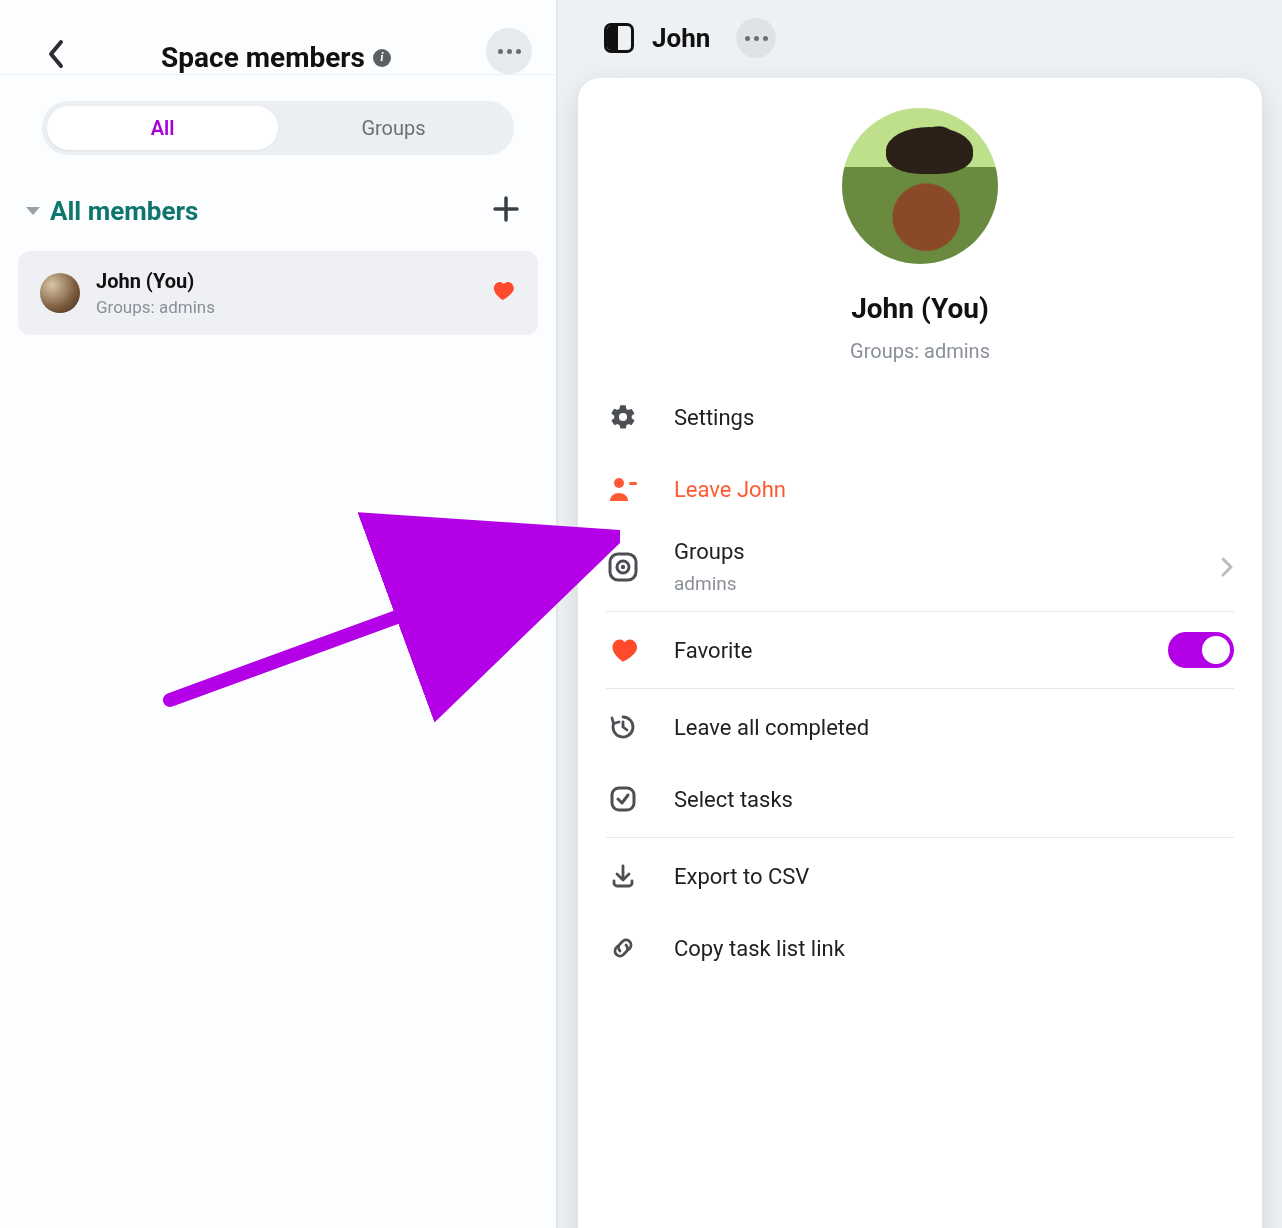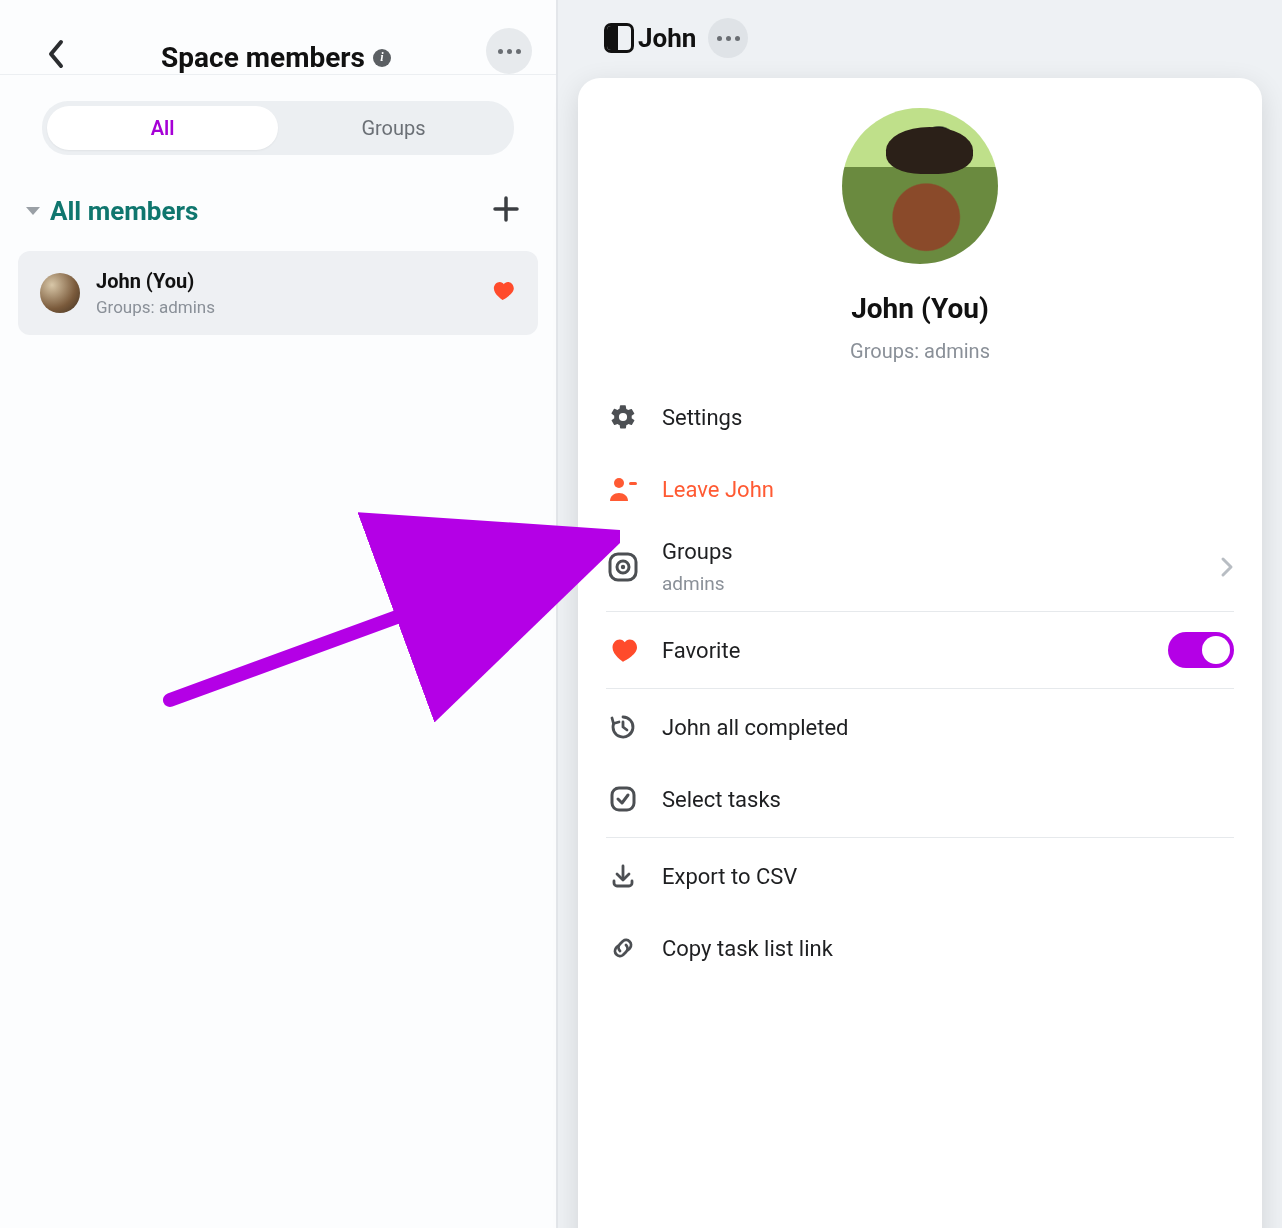--- a/index.html
+++ b/index.html
@@ -135,21 +135,21 @@
   
   .right {
     flex: 1;
     background: #eef1f4;
     position: relative;
   }
   .right-header {
     height: 76px;
     display: flex;
     align-items: center;
-    gap: 4px;
+    gap: 18px;
     padding-left: 46px;
   }
   .half-icon {
     width: 30px; height: 30px;
     border: 3px solid #111;
     border-radius: 7px;
     position: relative;
     overflow: hidden;
   }
   .half-icon::after {
@@ -204,21 +204,21 @@
     margin-top: 14px;
     margin-bottom: 18px;
   }
 
   .menu {
     padding: 0 28px;
   }
   .menu-item {
     display:flex; align-items:center;
     min-height: 72px;
-    gap: 22px;
+    gap: 34px;
     cursor:pointer;
   }
   .menu-icon {
     width: 34px; display:flex; align-items:center; justify-content:center;
     color:#4c4f53;
   }
   .menu-label { font-size: 22px; color:#1e1f21; }
   .menu-item.danger .menu-label { color:#ff5a33; }
   .menu-item.danger .menu-icon { color:#ff5a33; }
   .menu-sub { font-size: 19px; color:#8a9098; margin-top:8px; }
@@ -389,21 +389,21 @@
 
         <div class="menu-item">
           <div class="menu-icon">
             <svg width="28" height="28" viewBox="0 0 28 28">
                 <path d="M14 4a10 10 0 1 1-9.3 6.3" fill="none" stroke="#4c4f53" stroke-width="2.8" stroke-linecap="round"></path>
                 <polyline points="3,5 4.5,10.5 10,9" fill="none" stroke="#4c4f53" stroke-width="2.8" stroke-linecap="round" stroke-linejoin="round"></polyline>
                 <polyline points="14,9 14,14 18,17" fill="none" stroke="#4c4f53" stroke-width="2.8" stroke-linecap="round" stroke-linejoin="round"></polyline>
               </svg>
           </div>
           <div class="menu-text">
-              <div class="menu-label">John all completed</div>
+              <div class="menu-label">Leave all completed</div>
             </div>
         </div>
 
         <div class="menu-item">
           <div class="menu-icon">
             <svg width="28" height="28" viewBox="0 0 28 28">
                 <rect x="3" y="3" width="22" height="22" rx="7" fill="none" stroke="#4c4f53" stroke-width="3"></rect>
                 <polyline points="9,14 13,18 19,10" fill="none" stroke="#4c4f53" stroke-width="3" stroke-linecap="round" stroke-linejoin="round"></polyline>
               </svg>
           </div>

